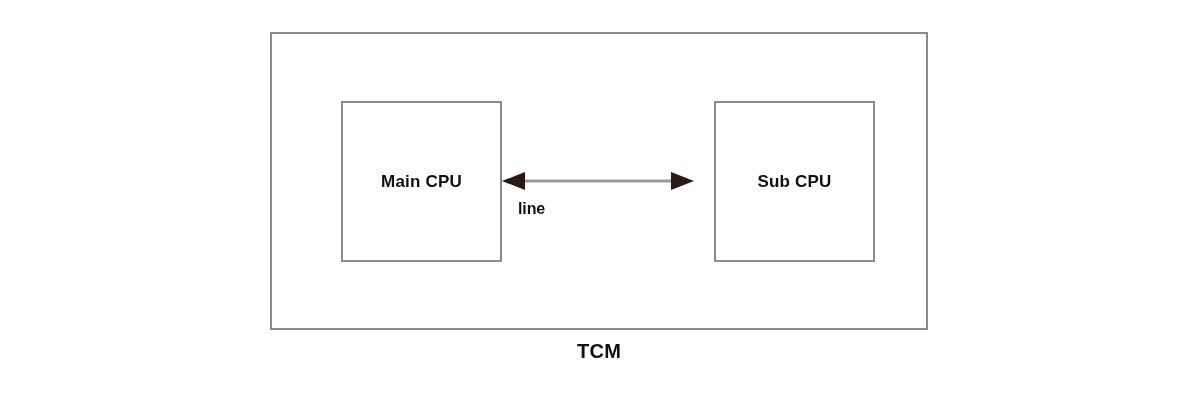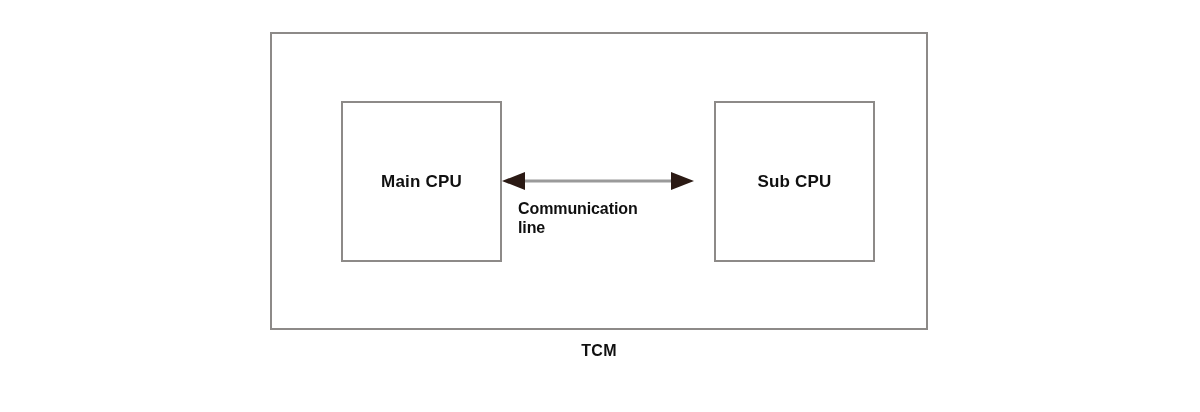--- a/index.html
+++ b/index.html
@@ -83,21 +83,21 @@
   }
 
   
   .tcm-caption {
     position: absolute;
     left: 270px;
     top: 341px;
     width: 658px;
     text-align: center;
     font-family: "Liberation Sans", sans-serif;
-    font-size: 16px;
+    font-size: 20px;
     font-weight: bold;
     color: #101010;
     line-height: 20px;
     letter-spacing: 0.3px;
   }
 </style>
 </head>
 <body>
 
 <div id="canvas">
@@ -114,19 +114,18 @@
 
   <div class="comm-arrow">
     <svg width="196" height="24" viewBox="0 0 196 24" xmlns="http://www.w3.org/2000/svg">
       <line x1="22" y1="12" x2="174" y2="12" stroke="#9a9a9a" stroke-width="3"></line>
       <polygon points="2,12 25,3 25,21" fill="#2b1a14"></polygon>
       <polygon points="194,12 171,3 171,21" fill="#2b1a14"></polygon>
     </svg>
   </div>
 
   <div class="comm-caption">
-    <div>Communication</div>
     <div>line</div>
   </div>
 
   <div class="tcm-caption">TCM</div>
 
 </div>
 
 </body></html>

